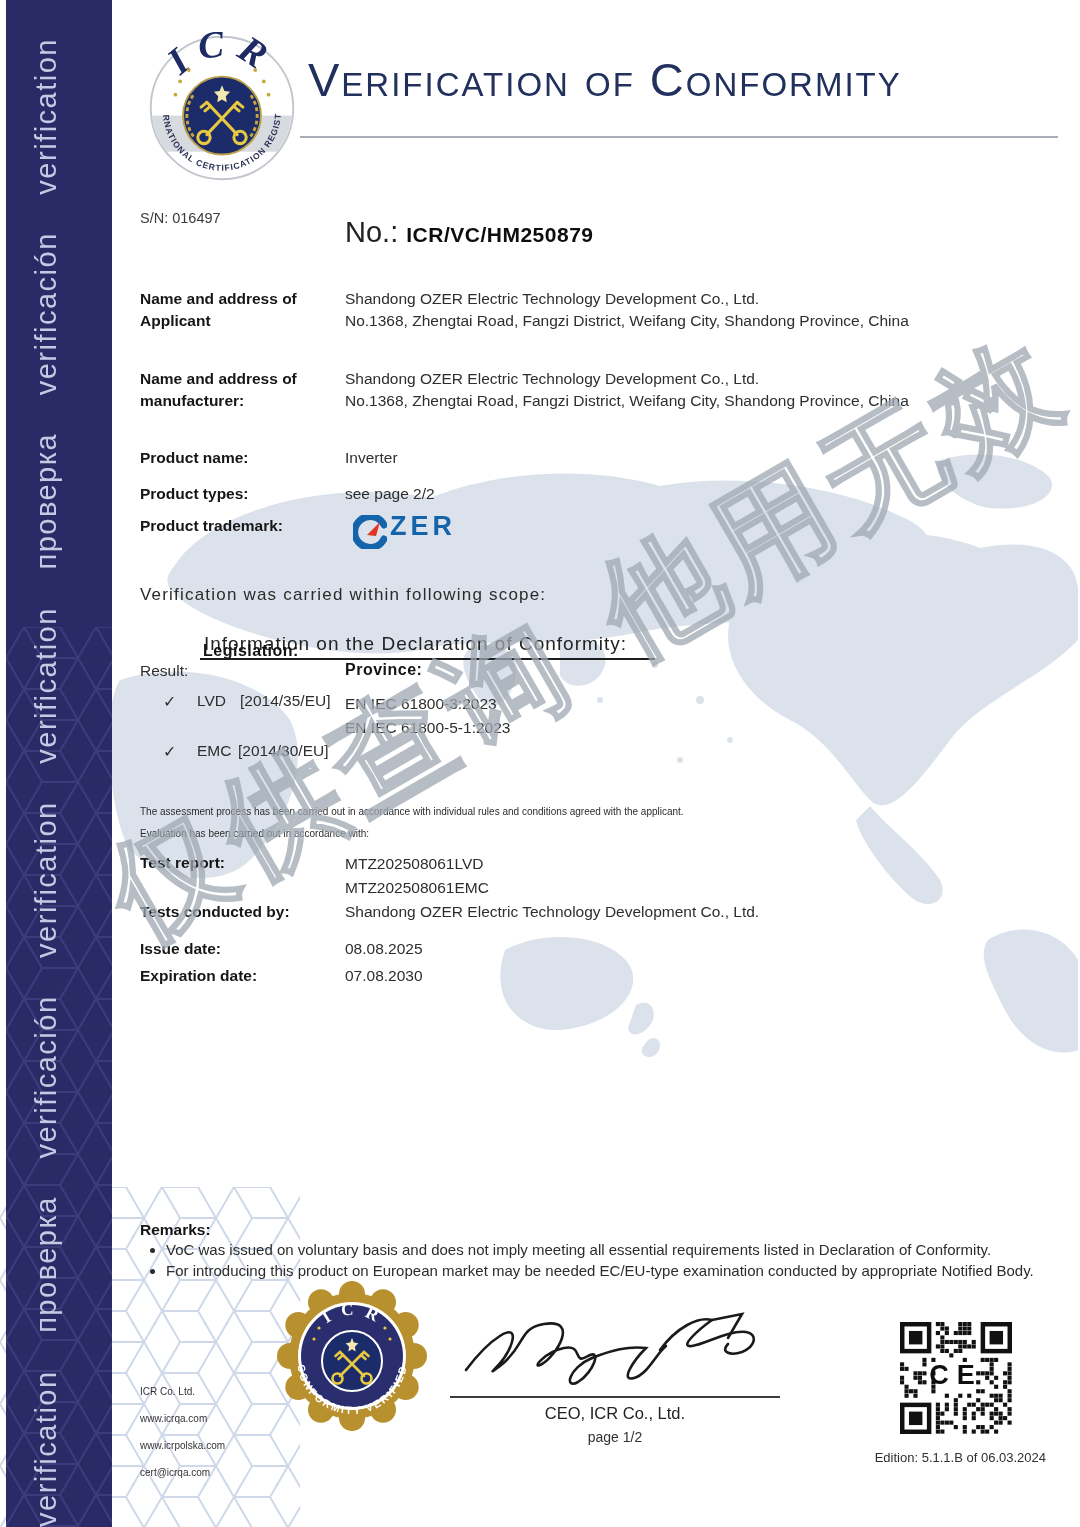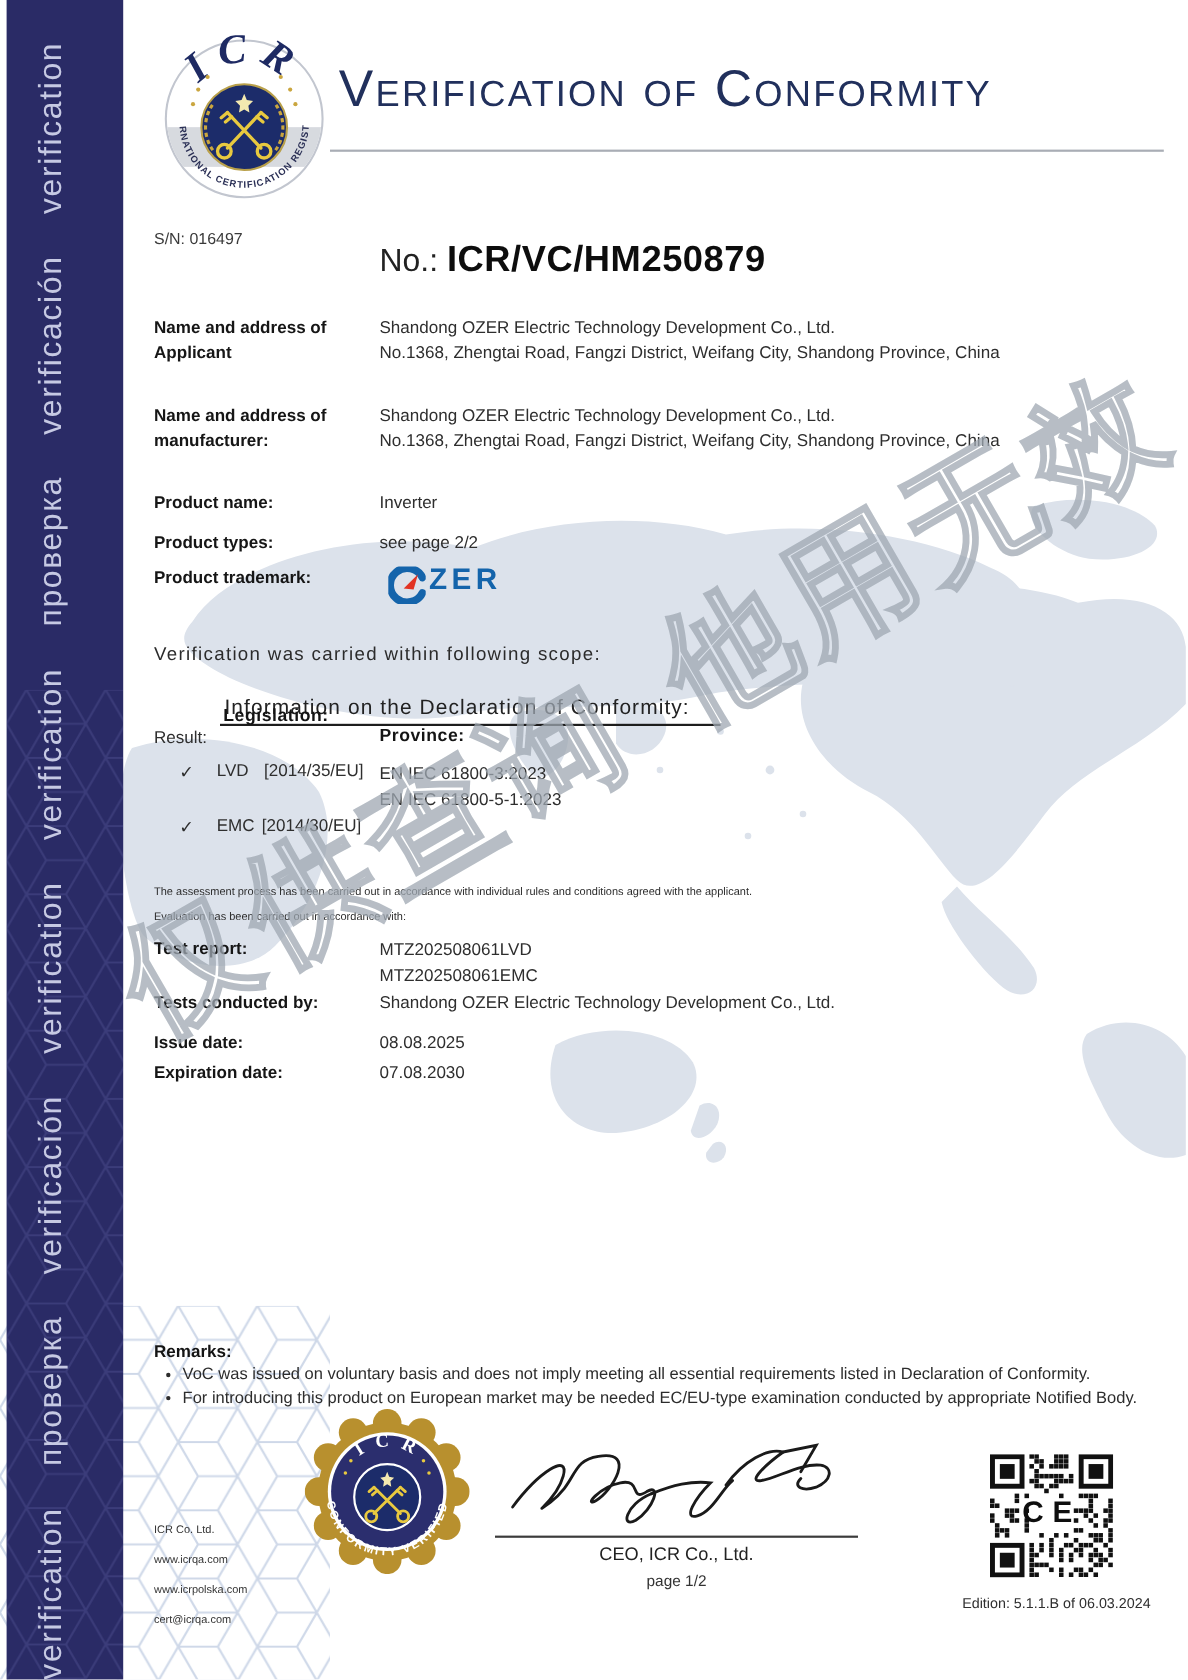--- a/index.html
+++ b/index.html
@@ -27,21 +27,21 @@
   
   .content{position:absolute;left:0;top:0;width:1080px;height:1527px;z-index:3;}
 
   .logo-icr{position:absolute;left:146px;top:32px;}
   .title{position:absolute;left:308px;top:52px;width:760px;
     font-variant:small-caps;font-size:47px;letter-spacing:2px;color:#21305c;font-weight:500;}
   .title-rule{position:absolute;left:300px;top:136px;width:758px;height:2px;background:#a9adb5;}
 
   .sn{position:absolute;left:140px;top:210px;font-size:14.5px;color:#3a3a3a;}
   .no-line{position:absolute;left:345px;top:216px;font-size:29px;color:#222;}
-  .no-line b{font-size:33px;color:#0d0d0d;letter-spacing:.5px;}
+  .no-line b{font-size:21px;color:#0d0d0d;letter-spacing:.5px;}
 
   .row{position:absolute;left:140px;display:flex;font-size:15.5px;line-height:22px;}
   .lbl{width:205px;flex:none;font-weight:bold;color:#161616;}
   .val{color:#2e2e2e;width:700px;}
 
   .brandmark{display:flex;align-items:flex-start;margin-left:8px;}
   .brandmark .zer{font-size:27px;font-weight:bold;color:#1464ab;letter-spacing:4px;margin-left:3px;}
 
   .scope{position:absolute;left:140px;top:585px;font-size:17px;letter-spacing:1.2px;color:#2b2b2b;}
 

